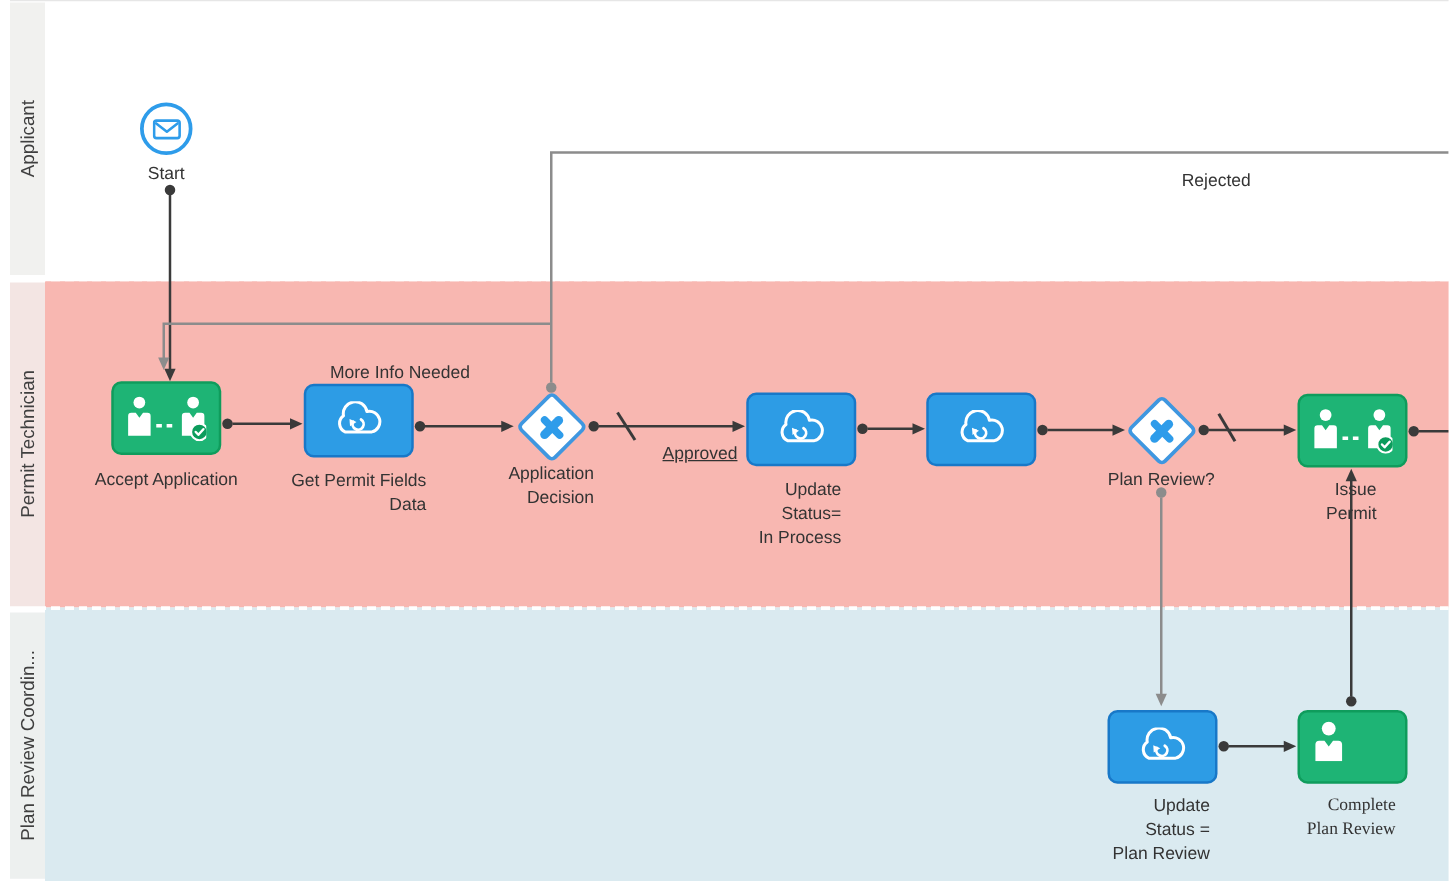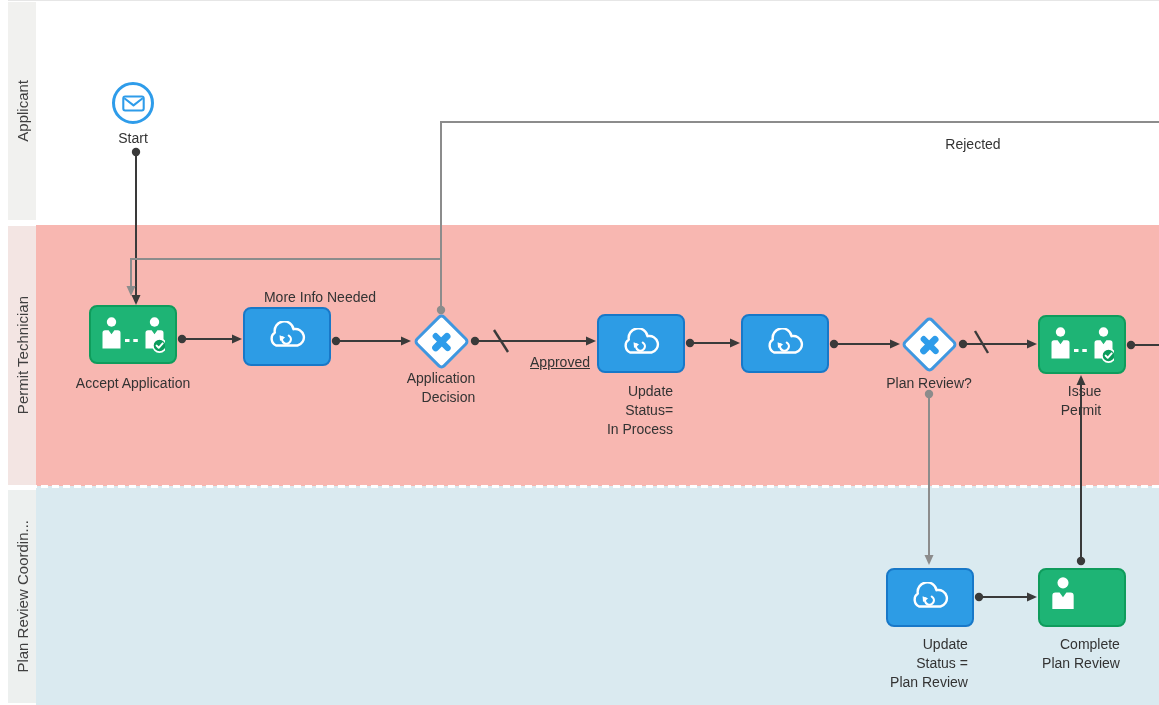--- a/index.html
+++ b/index.html
@@ -146,20 +146,22 @@
   </div>
   <div class="node-label" style="left:133px;top:374px;">Accept Application</div>
 
   <div class="task blue" style="left:243px;top:307px;">
     <svg width="44" height="32" viewBox="0 0 44 32">
       <path d="M11 24.5 A7.5 7.5 0 0 1 9.8 11.6 A9.5 9.5 0 0 1 28.5 8.2 A7 7 0 0 1 32.5 24.5 Z" fill="none" stroke="#fff" stroke-width="2.4" stroke-linejoin="round"></path>
       <path d="M23.8 14.6 A4.4 4.4 0 1 1 17.6 16.3" fill="none" stroke="#fff" stroke-width="2.2" stroke-linecap="round"></path>
       <path d="M15 20 L14.6 14.2 L20.2 16.6 Z" fill="#fff"></path>
     </svg>
   </div>
+  <div class="node-label" style="left:287px;top:375px;">Get Permit Fields
+Data</div>
 
   <div class="gateway" style="left:420.5px;top:320.5px;">
     <span class="gw-bar"></span>
     <span class="gw-bar v"></span>
   </div>
   <div class="node-label" style="left:441px;top:369px;">Application
 Decision</div>
 
   <div class="task blue" style="left:597px;top:314px;">
     <svg width="44" height="32" viewBox="0 0 44 32">
@@ -210,20 +212,20 @@
   <div class="node-label" style="left:929px;top:635px;">Update
 Status =
 Plan Review</div>
 
   <div class="task green corner-icon" style="left:1038px;top:568px;">
     <svg width="26" height="32" viewBox="0 0 24 30">
       <circle cx="12" cy="5.5" r="5.2" fill="#fff"></circle>
       <path d="M2 30 V17.5 Q2 14.6 4.9 14.6 H8.8 L12 19 L15.2 14.6 H19.1 Q22 14.6 22 17.5 V30 Z" fill="#fff"></path>
     </svg>
   </div>
-  <div class="node-label" style="left:1081px;top:635px;">Complete
+  <div class="node-label" style="left:1081px;top:635px;font-family:Liberation Serif, serif;">Complete
 Plan Review</div>
 
   <div class="edge-label" style="left:300px;top:288px;margin-left:20px;">More Info Needed</div>
   <div class="edge-label" style="left:973px;top:135px;">Rejected</div>
   <div class="edge-label" style="left:560px;top:353px;text-decoration:underline;">Approved</div>
 
 </div>
 
 </body></html>

